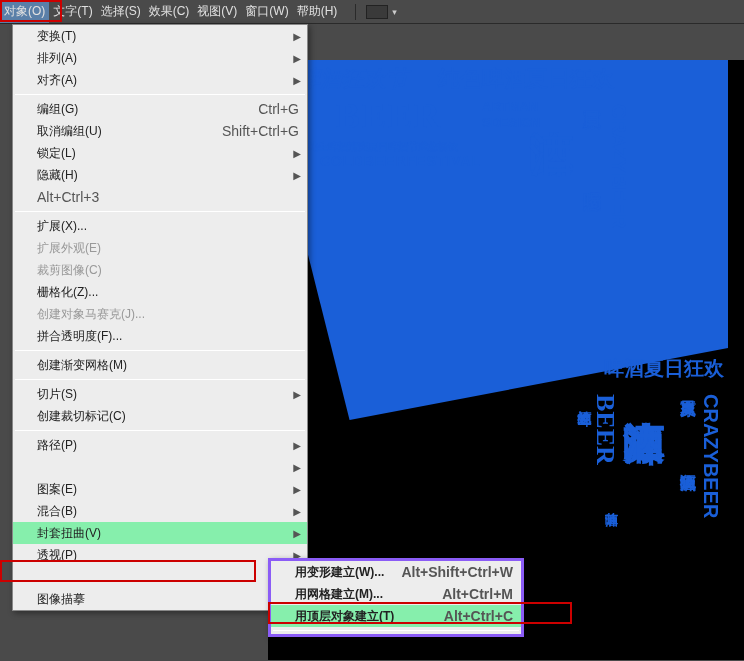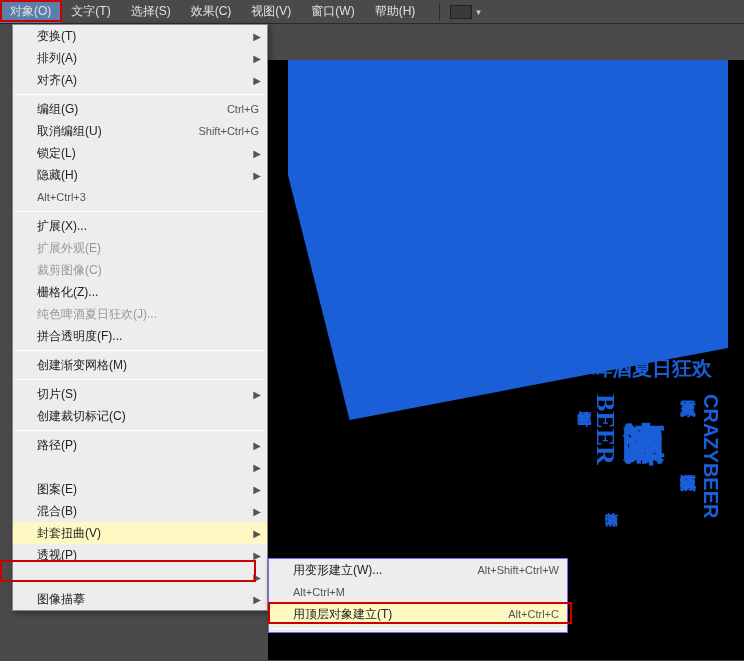--- a/index.html
+++ b/index.html
@@ -1,29 +1,29 @@
 <!DOCTYPE html>
 <html><head>
 <meta charset="utf-8">
 <style>
 *{margin:0;padding:0;box-sizing:border-box;font-family:"Microsoft YaHei",sans-serif;}
 body{background:#4a4a4a;width:744px;height:661px;overflow:hidden;position:relative;}
 .menubar{background:#4a4a4a;height:24px;display:flex;align-items:center;color:#e0e0e0;font-size:12px;border-bottom:1px solid #2a2a2a;}
-.menubar-item{padding:3px 10px;cursor:default;}
+.menubar-item{padding:3px 4px;cursor:default;}
 .menubar-item.active{background:#5a7fa8;}
 .hl-red{border:2px solid #c00;position:absolute;pointer-events:none;z-index:100;}
-.dropdown{position:absolute;left:12px;top:24px;width:256px;background:#ededed;border:1px solid #888;box-shadow:2px 2px 6px rgba(0,0,0,.4);z-index:50;}
+.dropdown{position:absolute;left:12px;top:24px;width:296px;background:#ededed;border:1px solid #888;box-shadow:2px 2px 6px rgba(0,0,0,.4);z-index:50;}
 .menu-item{display:flex;align-items:center;height:22px;padding:0 8px 0 24px;font-size:12px;color:#222;cursor:default;position:relative;}
 .menu-item.disabled{color:#999;}
-.menu-item.highlighted{background:#fef9c3;}
+.menu-item.highlighted{background:#86efac;}
 .menu-item .label{flex:1;}
-.menu-item .shortcut{color:#555;font-size:11px;}
+.menu-item .shortcut{color:#555;font-size:14px;}
 .menu-item .arrow{position:absolute;right:6px;font-size:10px;color:#555;}
 .menu-sep{height:1px;background:#bbb;margin:3px 2px;border-bottom:1px solid #fff;}
-.submenu{position:absolute;left:268px;top:558px;width:300px;background:#ededed;border:1px solid #8b5cf6;box-shadow:2px 2px 6px rgba(0,0,0,.4);z-index:60;}
+.submenu{position:absolute;left:268px;top:558px;width:256px;background:#ededed;border:3px solid #8b5cf6;box-shadow:2px 2px 6px rgba(0,0,0,.4);z-index:60;font-weight:bold;}
 .submenu .menu-item{padding:0 8px 0 24px;}
 .canvas-area{position:absolute;left:268px;top:24px;right:0;bottom:0;background:#4a4a4a;}
 .canvas-inner{position:absolute;left:0;top:36px;width:476px;height:600px;background:#000;}
 .white-bg{position:absolute;right:0;top:36px;width:160px;height:600px;background:#fff;}
 .blue-shape{position:absolute;left:20px;top:0;width:440px;height:360px;background:#1a5fd8;clip-path:polygon(0 0,100% 0,100% 80%,14% 100%,0 32%);}
 .blue-text{position:absolute;color:#1a5fd8;font-weight:bold;line-height:1;white-space:nowrap;}
 .cursor{position:absolute;left:386px;top:640px;font-size:14px;color:#000;z-index:200;}
 .rt{writing-mode:vertical-rl;position:absolute;color:#1a5fd8;font-weight:bold;}
 </style>
 </head>
@@ -51,21 +51,21 @@
   <div class="blue-text" style="left:170px;top:44px;font-size:22px;">纯色啤酒夏日狂欢</div>
   <div class="blue-text" style="left:68px;top:74px;font-size:36px;font-family:serif;letter-spacing:2px;">BEER</div>
   <div class="blue-text" style="left:214px;top:76px;font-size:13px;">ARTMAN</div>
   <div class="blue-text" style="left:214px;top:92px;font-size:13px;">SDESIGN</div>
   <div class="blue-text" style="left:40px;top:118px;font-size:10px;">纯生啤酒清爽夏日啤酒节邀您畅饮</div>
   <div class="blue-text" style="left:52px;top:130px;font-size:14px;letter-spacing:1px;">COLDBEERFESTIVAL</div>
   <div class="rt" style="right:140px;top:72px;font-size:18px;">冰爽夏日</div>
   <div class="rt" style="right:140px;top:154px;font-size:18px;">邀您喝</div>
   <div class="rt" style="right:162px;top:72px;font-size:44px;">冰爽啤酒</div>
   <div class="rt" style="right:114px;top:80px;font-size:20px;font-family:Arial;">CRAZYBEER</div>
-  <div class="blue-text" style="left:324px;top:334px;font-size:20px;font-family:Liberation Serif, serif;">啤酒夏日狂欢</div>
+  <div class="blue-text" style="left:336px;top:334px;font-size:20px;font-family:Liberation Serif, serif;">啤酒夏日狂欢</div>
   <div class="rt" style="right:72px;top:364px;font-size:42px;">冰爽啤酒</div>
   <div class="rt" style="right:46px;top:364px;font-size:16px;">冰爽夏日</div>
   <div class="rt" style="right:46px;top:438px;font-size:16px;">疯狂啤酒</div>
   <div class="rt" style="right:22px;top:370px;font-size:20px;font-family:Arial;">CRAZYBEER</div>
   <div class="rt" style="right:124px;top:370px;font-size:26px;font-family:serif;">BEER</div>
   <div class="rt" style="right:150px;top:376px;font-size:14px;">纯生啤酒</div>
   <div class="rt" style="right:124px;top:478px;font-size:13px;">啤酒节</div>
 </div>
 
 <div class="dropdown">
@@ -108,21 +108,21 @@
   <div class="menu-item disabled">
       <span class="label">扩展外观(E)</span>
     </div>
   <div class="menu-item disabled">
       <span class="label">裁剪图像(C)</span>
     </div>
   <div class="menu-item">
       <span class="label">栅格化(Z)...</span>
     </div>
   <div class="menu-item disabled">
-      <span class="label">纯色啤酒夏日狂欢(J)...</span>
+      <span class="label">创建对象马赛克(J)...</span>
     </div>
   <div class="menu-item">
       <span class="label">拼合透明度(F)...</span>
     </div>
   <div class="menu-sep"></div>
   <div class="menu-item">
       <span class="label">创建渐变网格(M)</span>
     </div>
   <div class="menu-sep"></div>
   <div class="menu-item">
@@ -164,20 +164,21 @@
       <span class="arrow">▶</span>
     </div>
 </div>
 
 <div class="submenu">
   <div class="menu-item">
       <span class="label">用变形建立(W)...</span>
       <span class="shortcut">Alt+Shift+Ctrl+W</span>
     </div>
   <div class="menu-item">
+      <span class="label">用网格建立(M)...</span>
       <span class="shortcut">Alt+Ctrl+M</span>
     </div>
   <div class="menu-item highlighted">
       <span class="label">用顶层对象建立(T)</span>
       <span class="shortcut">Alt+Ctrl+C</span>
     </div>
   <div class="menu-sep"></div>
 </div>
 
 <div class="hl-red" style="left:0;top:0;width:62px;height:22px;"></div>

